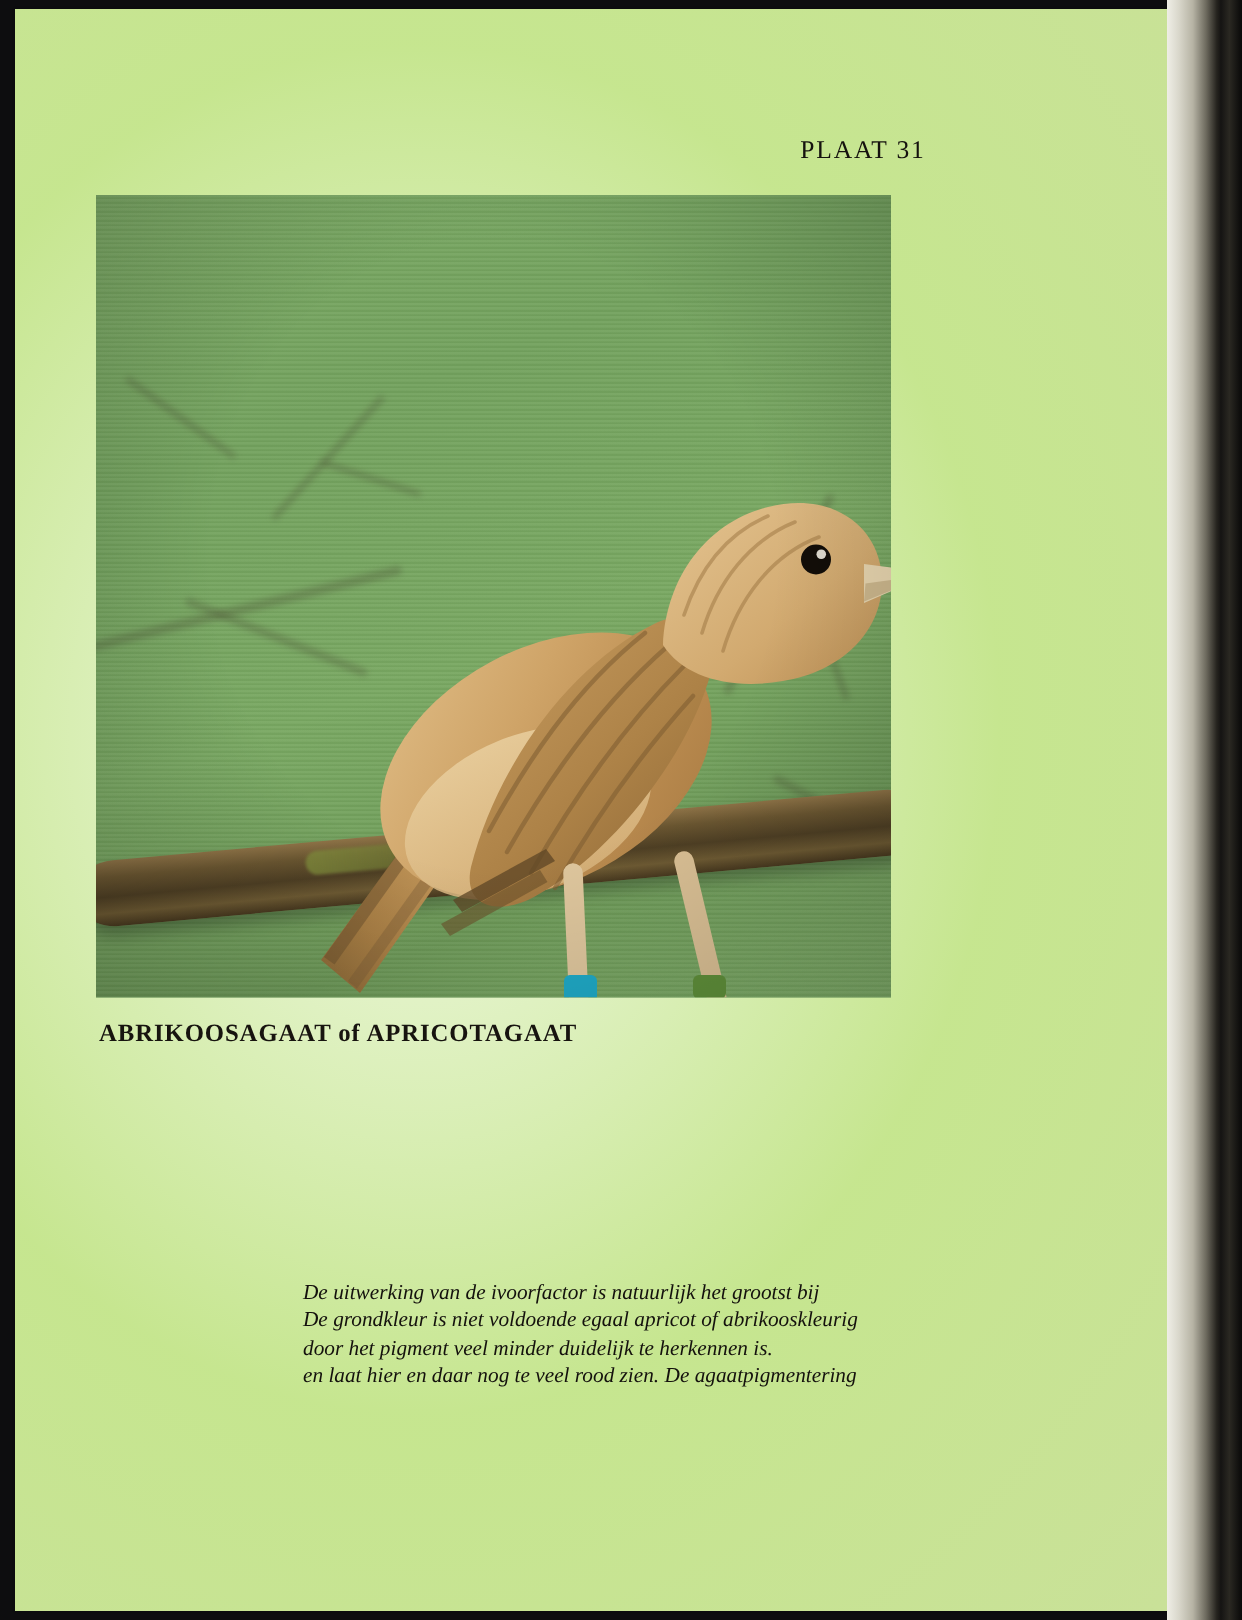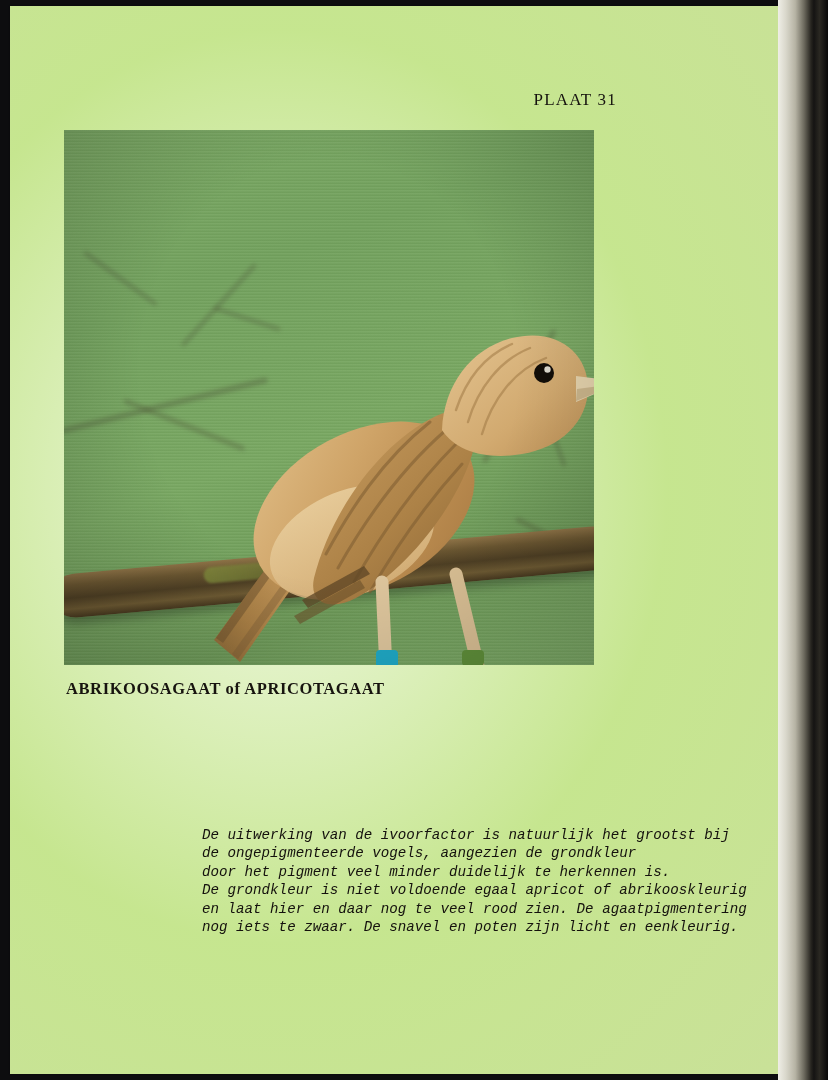--- a/index.html
+++ b/index.html
@@ -163,27 +163,27 @@
     letter-spacing: 0.6px;
     color: #17140f;
     font-family: "Liberation Serif", serif;
     font-weight: bold;
   }
 
   
   .body-text {
     position: absolute;
     left: 192px;
-    top: 820px;
+    top: 847px;
     width: 430px;
     font-style: italic;
     font-size: 14.2px;
     line-height: 18.4px;
     color: #14110d;
-    font-family: Liberation Mono, monospace;
+    font-family: Liberation Serif, serif;
   }
   .body-text .line { white-space: nowrap; }
 </style>
 </head>
 <body>
 
 <div class="scan-backdrop"></div>
 
 <div class="page-sheet">
   <div class="paper-tint"></div>
@@ -294,22 +294,20 @@
       </g>
     </svg>
 
     <div class="photo-vignette"></div>
   </div>
 
   <div class="caption">ABRIKOOSAGAAT of APRICOTAGAAT</div>
 
   <div class="body-text">
     <div class="line">De uitwerking van de ivoorfactor is natuurlijk het grootst bij</div>
-    <div class="line">de ongepigmenteerde vogels, aangezien de grondkleur</div>
+    <div class="line">De grondkleur is niet voldoende egaal apricot of abrikooskleurig</div>
     <div class="line">door het pigment veel minder duidelijk te herkennen is.</div>
-    <div class="line">De grondkleur is niet voldoende egaal apricot of abrikooskleurig</div>
     <div class="line">en laat hier en daar nog te veel rood zien. De agaatpigmentering</div>
-    <div class="line">nog iets te zwaar. De snavel en poten zijn licht en eenkleurig.</div>
   </div>
 </div>
 
 <div class="gutter"></div>
 <div class="gutter-edge"></div>
 
 </body></html>

